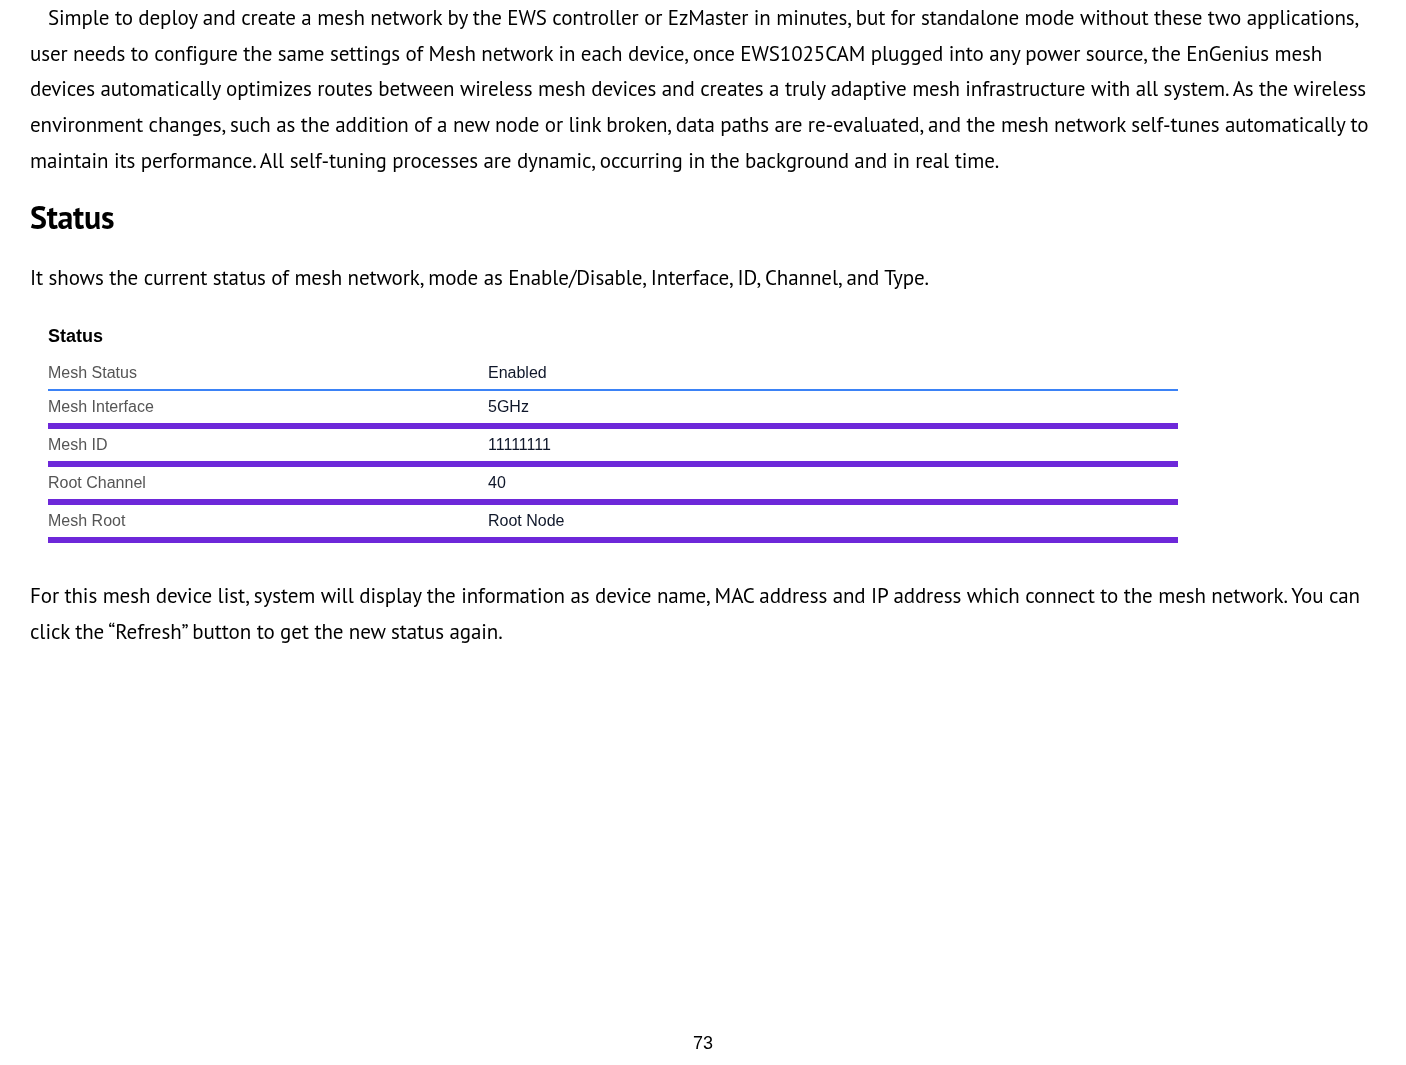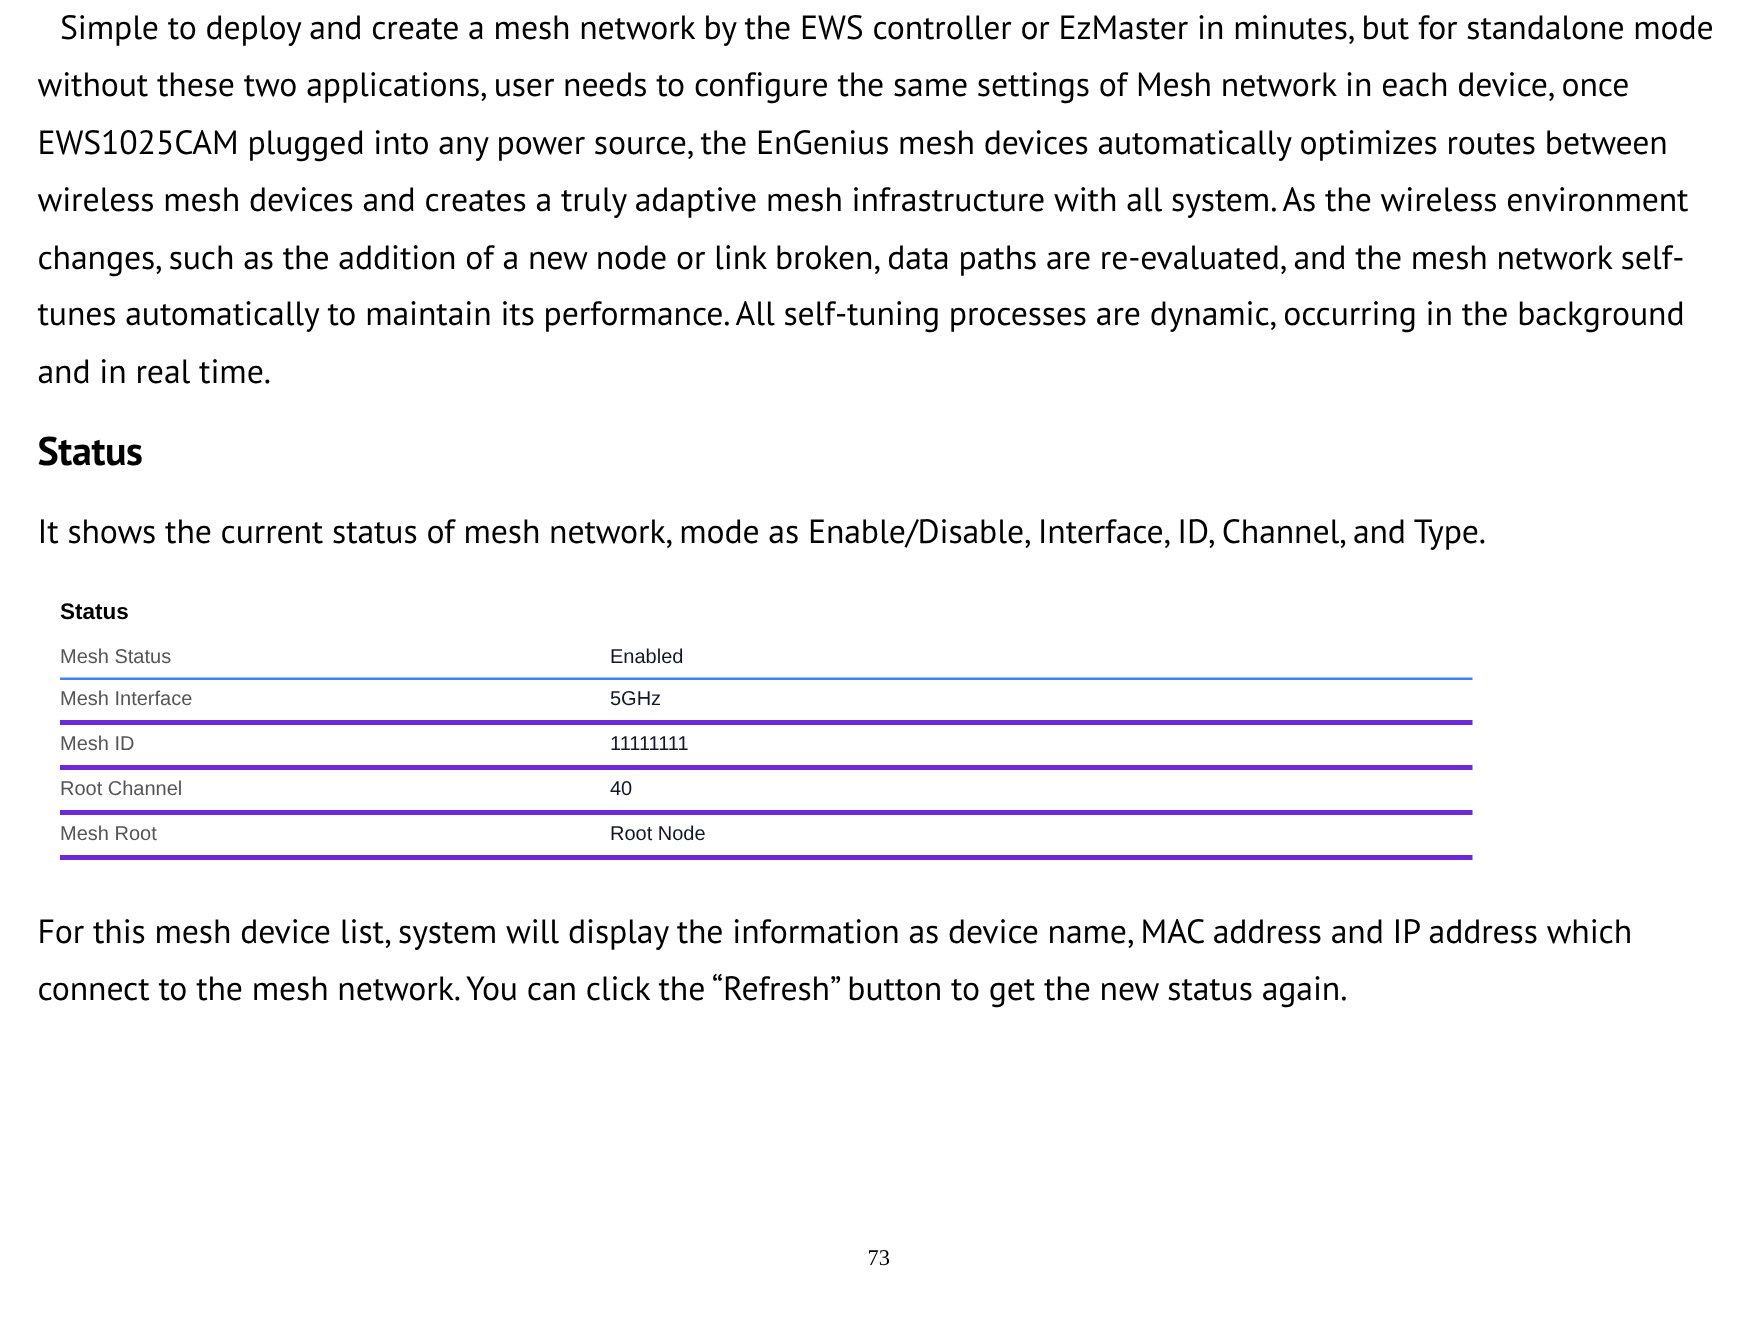--- a/index.html
+++ b/index.html
@@ -8,21 +8,21 @@
       box-sizing: border-box;
     }
     body {
       font-family: "PT Sans", "Segoe UI", Arial, sans-serif;
       background: #fff;
       color: #000;
       width: 1406px;
       padding: 0 30px;
     }
     .para {
-      font-size: 27px;
+      font-size: 21px;
       line-height: 1.7;
       font-weight: 400;
       margin-bottom: 18px;
       letter-spacing: -0.1px;
     }
     .para.indent {
       text-indent: 18px;
     }
     .section-heading {
       font-size: 32px;
@@ -50,36 +50,36 @@
       table-layout: fixed;
     }
     table.status-table tr:first-child td {
       border-bottom: 2px solid #3b82f6;
     }
     table.status-table td {
       font-family: Arial, Helvetica, sans-serif;
       font-size: 16px;
       color: #555;
       padding: 7px 0;
-      border-bottom: 4px solid #6d28d9;
+      border-bottom: 6px solid #6d28d9;
     }
     table.status-table td.value {
       color: #0f172a;
     }
     table.status-table col.col-key {
       width: 440px;
     }
     .page-number {
-      font-family: Liberation Serif, serif;
+      font-family: Liberation Sans, sans-serif;
       font-size: 18px;
       text-align: center;
       position: absolute;
       left: 0;
       right: 0;
-      top: 996px;
+      top: 1033px;
     }
   </style>
 </head>
 <body>
 
 <p class="para indent">Simple to deploy and create a mesh network by the EWS controller or EzMaster in minutes, but for standalone mode without these two applications, user needs to configure the same settings of Mesh network in each device, once EWS1025CAM plugged into any power source, the EnGenius mesh devices automatically optimizes routes between wireless mesh devices and creates a truly adaptive mesh infrastructure with all system. As the wireless environment changes, such as the addition of a new node or link broken, data paths are re-evaluated, and the mesh network self-tunes automatically to maintain its performance. All self-tuning processes are dynamic, occurring in the background and in real time.</p>
 
 <h2 class="section-heading">Status</h2>
 
 <p class="para">It shows the current status of mesh network, mode as Enable/Disable, Interface, ID, Channel, and Type.</p>

